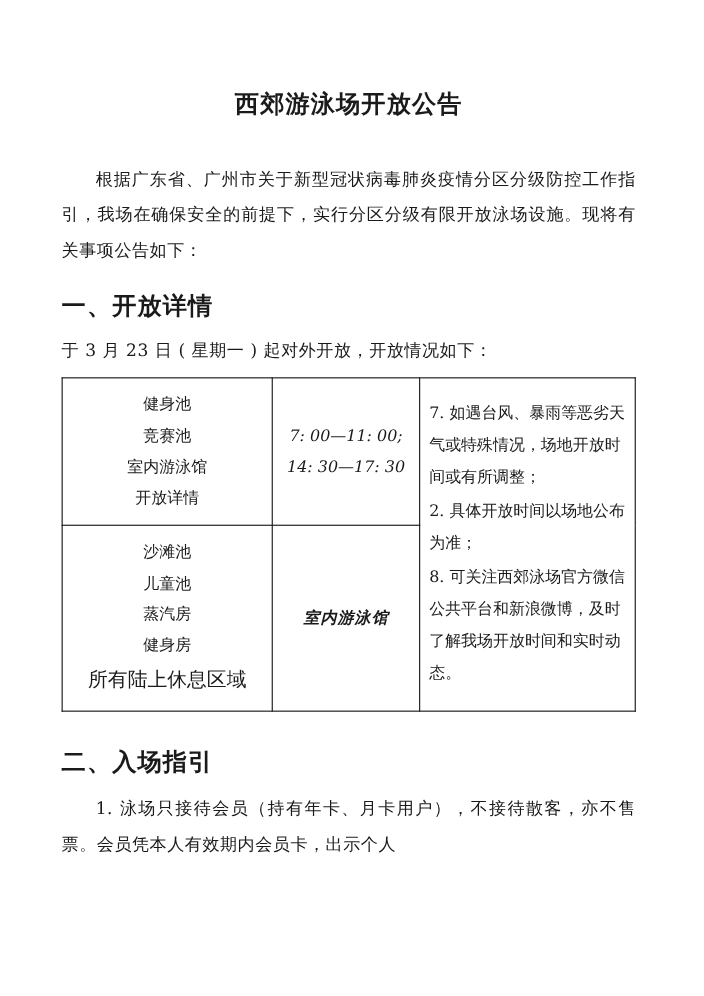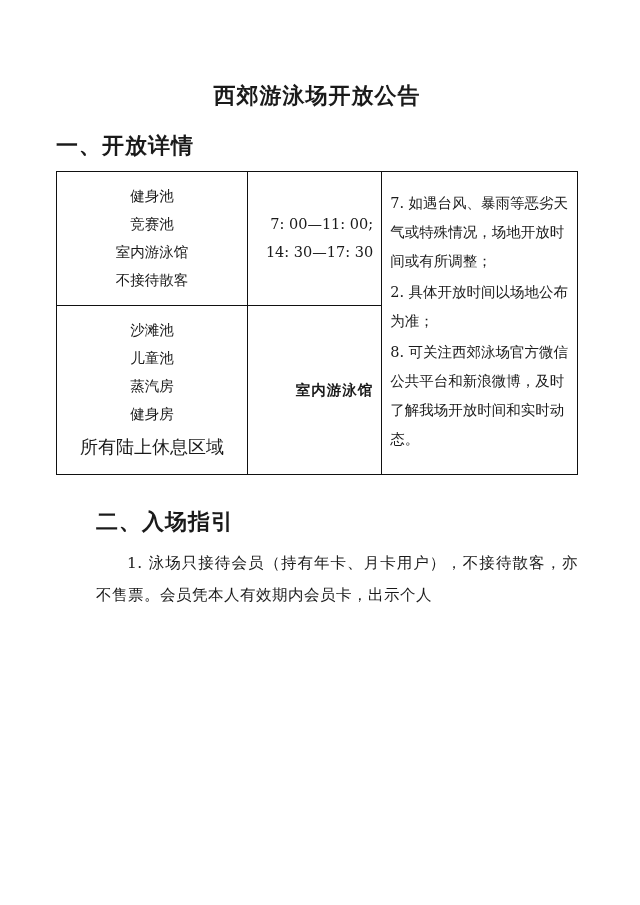--- a/index.html
+++ b/index.html
@@ -66,72 +66,76 @@
     padding: 10px 8px;
     font-size: 14.5px;
     line-height: 1.95;
   }
   td.col-pools {
     width: 37%;
     text-align: center;
   }
   td.col-time {
     width: 25%;
-    text-align: right;
+    text-align: center;
+    font-style: italic;
   }
   td.col-notes {
     width: 38%;
     text-align: left;
     padding: 10px 10px 10px 12px;
   }
   .pool-line { display: block; }
   .pool-line.small { font-size: 18px; }
   .time-line { display: block; }
   .note-item {
     margin: 0 0 2px 0;
     line-height: 2.0;
   }
   .closed-label {
     font-weight: bold;
     letter-spacing: 1px;
   }
   .section2 {
     margin-top: 26px;
-    margin-left: 40px;
   }
   .body-para {
     font-size: 15.5px;
     line-height: 2.1;
     letter-spacing: 0.5px;
     margin: 0;
     text-align: justify;
   }
   .body-para.indent {
     text-indent: 2em;
   }
 </style>
 </head>
 <body>
 
 <div class="page">
 
   <h1 class="doc-title">西郊游泳场开放公告</h1>
 
+  <div class="intro">
+    <p>根据广东省、广州市关于新型冠状病毒肺炎疫情分区分级防控工作指引，我场在确保安全的前提下，实行分区分级有限开放泳场设施。现将有关事项公告如下：</p>
+  </div>
 
   <div class="section-heading">一、开放详情</div>
 
+  <div class="lead-line">于 3 月 23 日 ( 星期一 ) 起对外开放，开放情况如下：</div>
 
   <table class="schedule">
     <tbody>
         <tr>
       <td class="col-pools">
         <span class="pool-line">健身池</span>
         <span class="pool-line">竞赛池</span>
         <span class="pool-line">室内游泳馆</span>
-        <span class="pool-line">不接待散客</span>
+        <span class="pool-line">开放详情</span>
       </td>
       <td class="col-time">
         <span class="time-line">7: 00—11: 00;</span>
         <span class="time-line">14: 30—17: 30</span>
       </td>
       <td class="col-notes" rowspan="2">
         <p class="note-item">7. 如遇台风、暴雨等恶劣天气或特殊情况，场地开放时间或有所调整；</p>
         <p class="note-item">2. 具体开放时间以场地公布为准；</p>
         <p class="note-item">8. 可关注西郊泳场官方微信公共平台和新浪微博，及时了解我场开放时间和实时动态。</p>
       </td>

